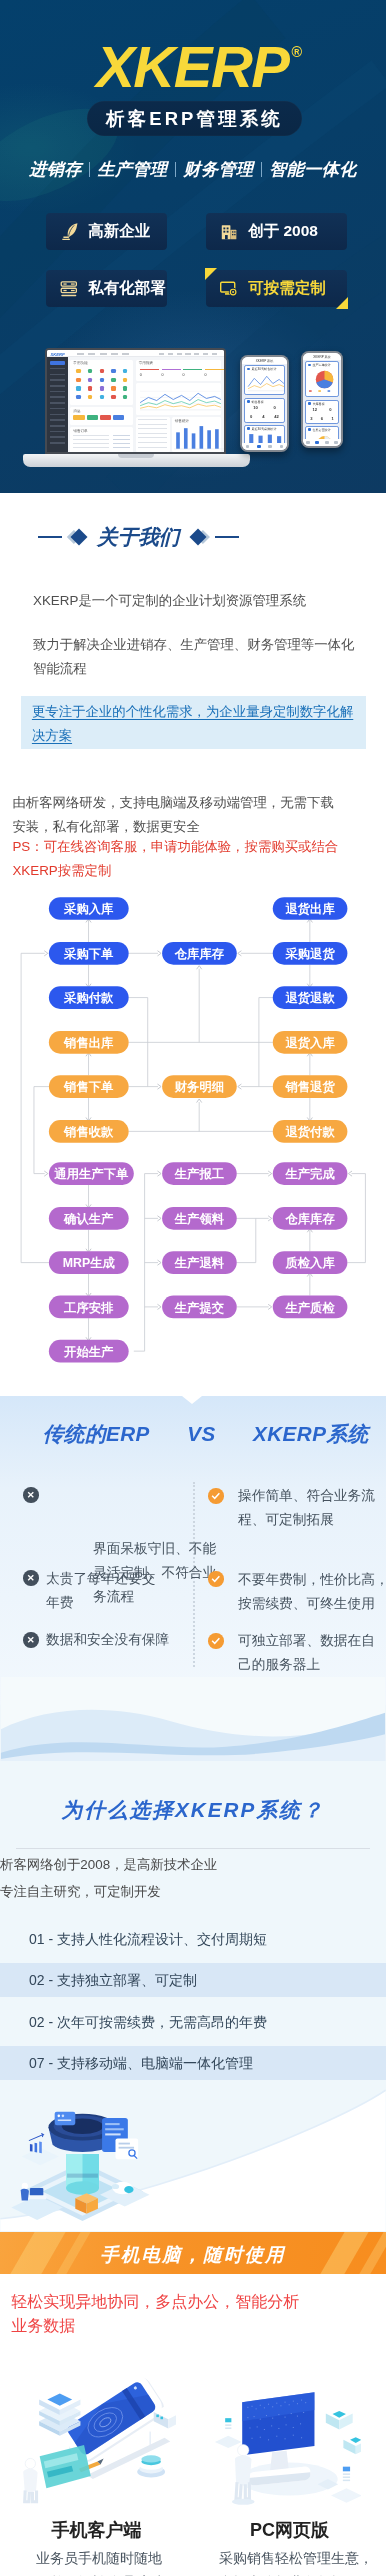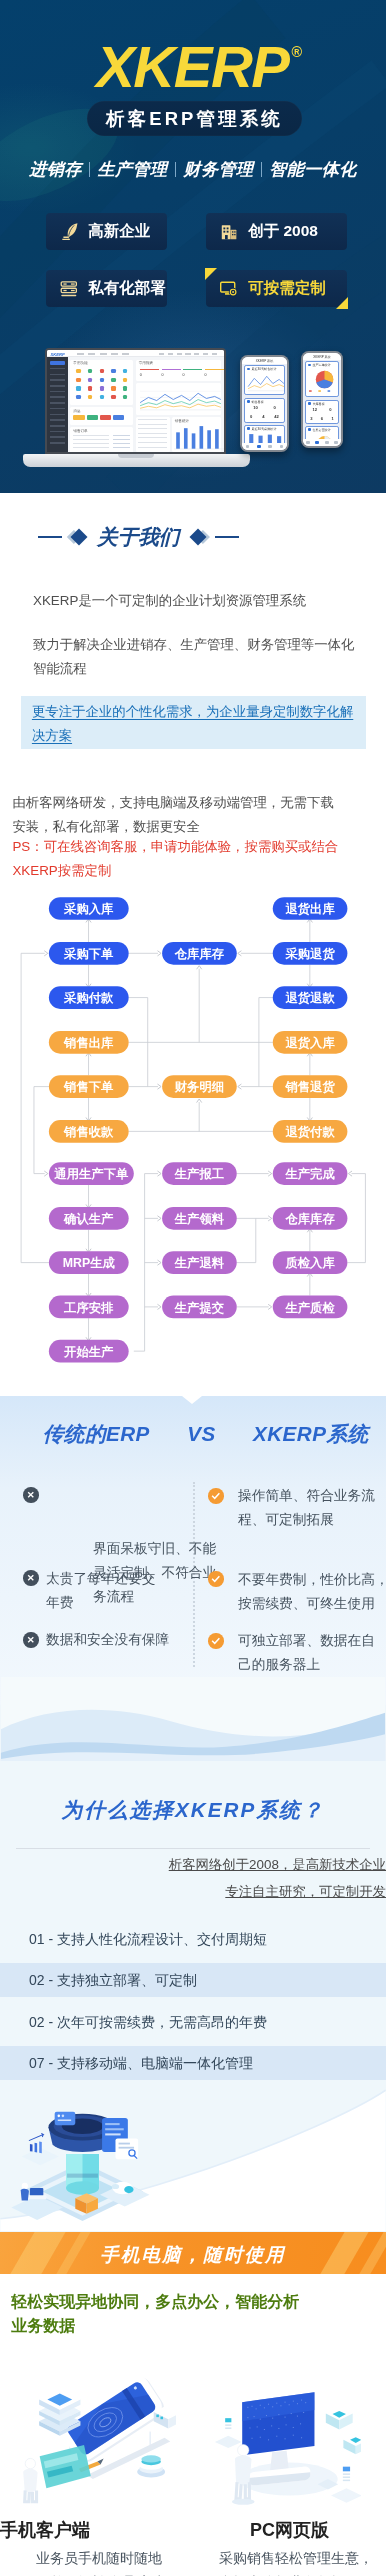--- a/index.html
+++ b/index.html
@@ -74,41 +74,41 @@
 .vicon { position:absolute; width:15.5px; height:15.5px; border-radius:50%; }
 .vx { background:#434f5c; }
 .vc { background:#f59b33; }
 .vicon svg { position:absolute; left:0; top:0; }
 #vs-div { position:absolute; left:193px; top:1482px; height:185px; border-left:2.6px dotted #ccd6e0; }
 
 
 #why { position:absolute; left:0; top:1705px; width:386px; height:527px; background:#eff7fb; overflow:hidden; }
 #why-title { position:absolute; left:0; top:1796px; width:386px; text-align:center;
   color:#2b66cc; font-weight:bold; font-style:italic; font-size:20.6px; letter-spacing:2.1px; }
-#why-sub { position:absolute; left:0; top:1851px; width:386px; text-align:right; color:#4a4a4a; font-size:13.4px; line-height:27px;text-decoration:underline; }
+#why-sub { position:absolute; left:0; top:1851px; width:386px; text-align:left; color:#4a4a4a; font-size:13.4px; line-height:27px; }
 #why-divider { position:absolute; left:15.5px; top:1848px; width:354px; border-top:0.5px solid #d8dee5; }
 .wrow { position:absolute; left:0; width:386px; height:34px; font-size:14px; color:#33475a; line-height:34px; padding-left:29px; }
 .wband { background:#d8e7f6; }
 
 
 #banner { position:absolute; left:0; top:2232px; width:386px; height:42px;
   background:linear-gradient(100deg,#f9a43e 0%, #f79226 45%, #f78d1e 100%); overflow:hidden; }
 #banner .txt { position:absolute; left:0; top:9.8px; width:386px; text-align:center;
   color:#fff; font-weight:bold; font-style:italic; font-size:18.5px; letter-spacing:2.1px; }
 #banner .st1 { position:absolute; left:20.6px; top:-10.3px; width:31px; height:67px;
   background:rgba(255,235,150,.30); transform:skewX(-30deg); }
 #banner .st2 { position:absolute; right:31px; top:-10.3px; width:24px; height:67px;
   background:rgba(255,235,150,.35); transform:skewX(-30deg); }
 #banner .st3 { position:absolute; right:5.2px; top:-10.3px; width:11.3px; height:67px;
   background:rgba(255,235,150,.28); transform:skewX(-30deg); }
 #banner .st4 { position:absolute; left:67px; top:-10.3px; width:10.3px; height:67px;
   background:rgba(255,235,150,.22); transform:skewX(-30deg); }
 
 
-#f-intro { position:absolute; left:11.3px; top:2290px; width:361px; color:#4d7c0f; font-weight:bold; font-size:16px; line-height:24px; }
+#f-intro { position:absolute; left:11.3px; top:2290px; width:361px; color:#ef4444; font-weight:normal; font-size:16px; line-height:24px; }
 .fhead { position:absolute; top:2518px; font-weight:bold; font-size:18px; color:#222; }
 .fbody { position:absolute; color:#4a5560; font-size:14px; line-height:24px; }
 </style>
 </head>
 <body>
 <div id="page">
 
   <div id="hero">
     <svg class="abs" style="left:0;top:0;" width="386" height="493" viewBox="0 0 750 956">
       <path d="M-80 620 C120 420 260 240 520 30" stroke="#083a5e" stroke-width="110" fill="none" opacity="0.3"></path>
@@ -740,19 +740,19 @@
     <g>
       <rect x="262" y="224" width="20" height="48" rx="2" fill="#ffffff"></rect>
       <rect x="265" y="228" width="14" height="9" fill="#4d9df2"></rect>
       <rect x="265" y="241" width="14" height="3" fill="#d7e6f2"></rect>
       <rect x="265" y="247" width="14" height="3" fill="#d7e6f2"></rect>
       <rect x="265" y="253" width="14" height="3" fill="#d7e6f2"></rect>
       <polygon points="272,270 302,284 272,298 242,284" fill="#eef5fb"></polygon>
       <polygon points="236,252 256,262 236,272 216,262" fill="#e4eff8"></polygon>
     </g>
   </svg>
-  <div class="fhead" style="left:0px;top:2518px;width:193px;">手机客户端</div>
+  <div class="fhead" style="left:0px;top:2518px;width:193px;text-align:center;">手机客户端</div>
   <div class="fhead" style="left:193px;top:2518px;width:193px;text-align:center;">PC网页版</div>
   <div class="fbody" style="left:36px;top:2546px;width:155px;">业务员手机随时随地<br>开单、轻松管理 客户、<br>销售分析一目了然</div>
   <div class="fbody" style="left:219px;top:2546px;width:160px;">采购销售轻松管理生意，<br>多报表分析业务数据</div>
 
 </div>
 
 
 </body></html>

